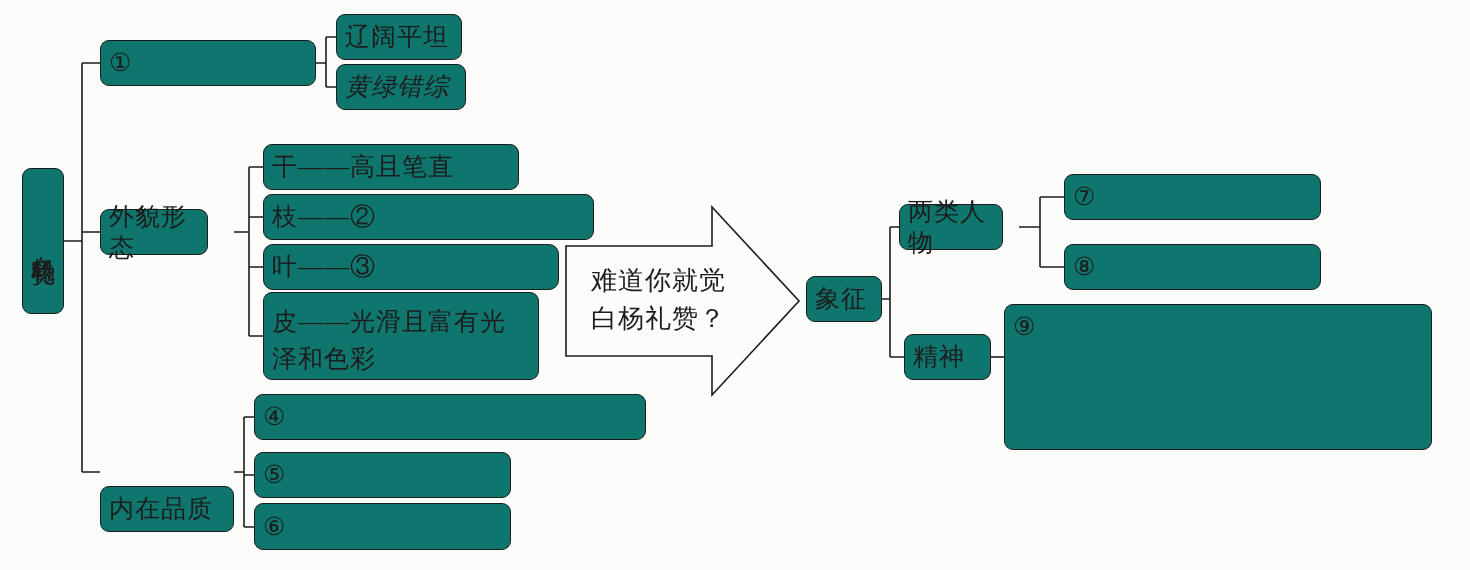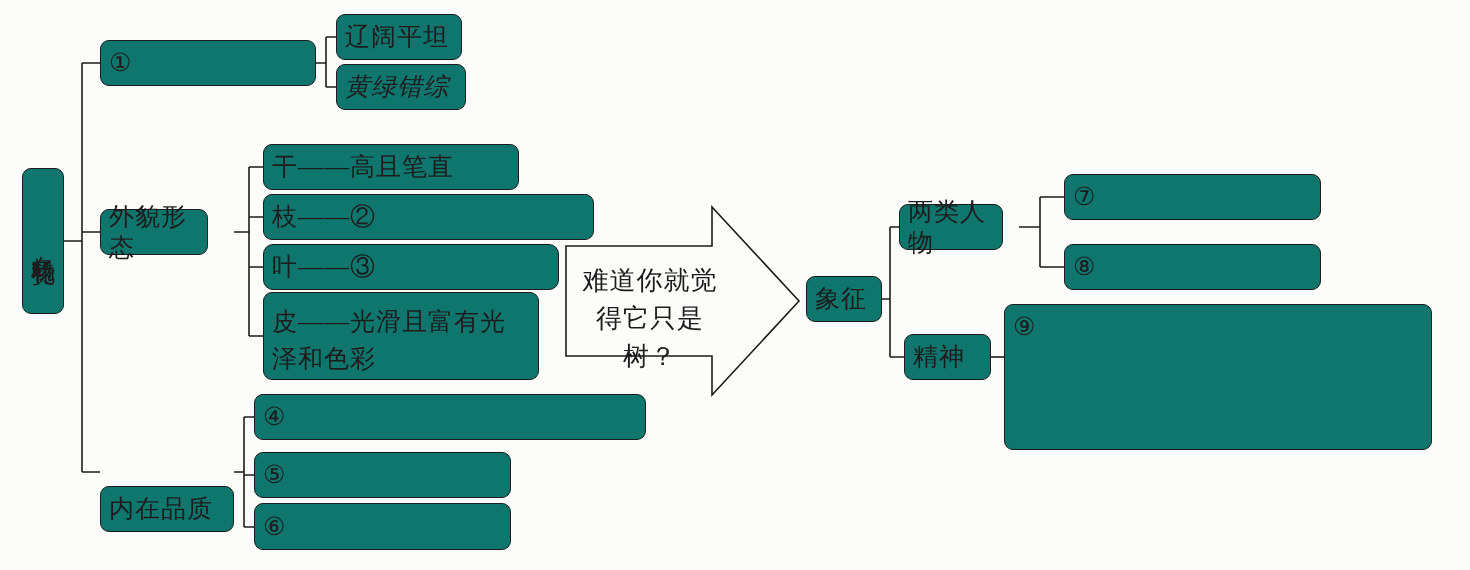--- a/index.html
+++ b/index.html
@@ -54,21 +54,21 @@
     line-height: 37px;
   }
   .arrow-text {
     position: absolute;
     left: 574px;
     top: 262px;
     width: 152px;
     font-size: 26px;
     line-height: 38px;
     letter-spacing: 1px;
-    text-align: center;
+    text-align: right;
   }
 </style>
 </head>
 <body>
 
 <div class="canvas">
 
   <svg class="wires" viewBox="0 0 1470 570" xmlns="http://www.w3.org/2000/svg">
     <g fill="none" stroke="#1c1c1c" stroke-width="1.6">
 
@@ -128,21 +128,21 @@
   </div>
   <div class="node" style="left:254px; top:452px; width:257px; height:46px;">
     <span>⑤</span>
   </div>
   <div class="node" style="left:254px; top:503px; width:257px; height:47px;">
     <span>⑥</span>
   </div>
 
   <div class="arrow-text">
     <div>难道你就觉</div>
-    <div>得它只是树？</div>
+    <div>白杨礼赞？</div>
   </div>
 
   <div class="node" style="left:806px; top:276px; width:76px; height:46px;">
     <span>象征</span>
   </div>
   <div class="node" style="left:899px; top:204px; width:104px; height:46px;">
     <span>两类人物</span>
   </div>
   <div class="node" style="left:1064px; top:174px; width:257px; height:46px;">
     <span>⑦</span>

